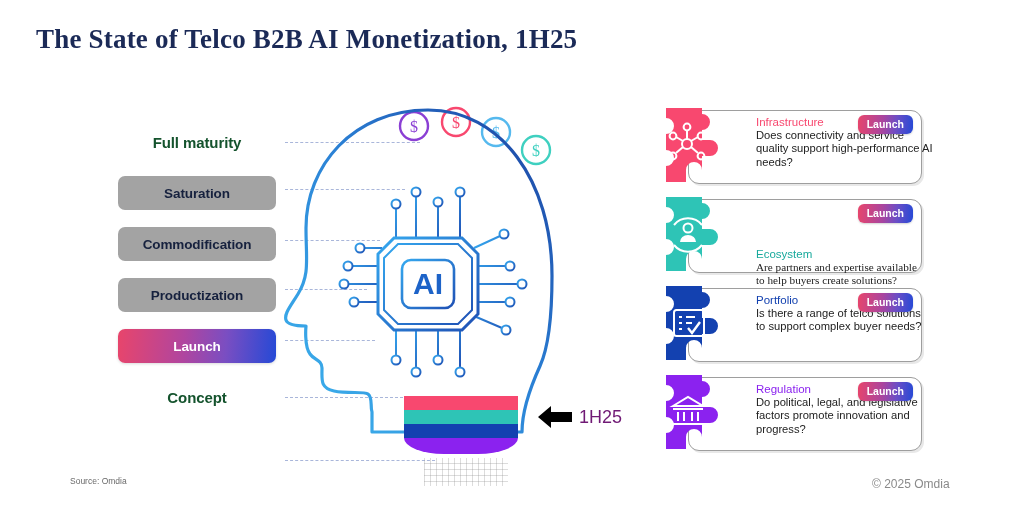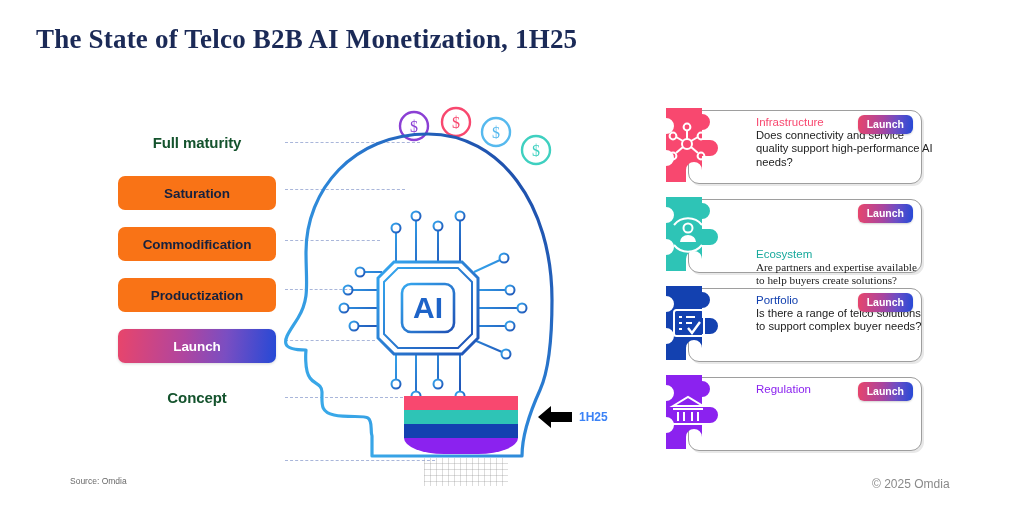--- a/index.html
+++ b/index.html
@@ -46,21 +46,21 @@
     border-radius: 7px;
     display: flex;
     align-items: center;
     justify-content: center;
     font-size: 13.5px;
     font-weight: 700;
     color: #16213e;
     letter-spacing: -0.1px;
   }
   .rung.plain {
-    background: #f97316;
+    background: #a3a3a3;
   }
   .rung.bare {
     background: transparent;
     color: #14532d;
     font-size: 15px;
   }
   .rung.launch {
     background: linear-gradient(95deg, #e8456b 0%, #b0459f 42%, #7a4ec2 68%, #2549d6 100%);
     color: #ffffff;
     box-shadow: 0 1px 3px rgba(0,0,0,0.15);
@@ -71,21 +71,21 @@
     position: absolute;
     height: 0;
     border-top: 1.6px dashed #a9b6da;
     left: 285px;
   }
 
   
   .head-wrap {
     position: absolute;
     left: 278px;
-    top: 112px;
+    top: 88px;
     width: 300px;
     height: 400px;
   }
   .coins { position: absolute; left: 392px; top: 104px; width: 180px; height: 70px; }
 
   
   .neck {
     position: absolute;
     left: 404px;
     top: 396px;
@@ -107,21 +107,21 @@
     background-image:
       linear-gradient(90deg, rgba(120,120,120,0.30) 1px, transparent 1px),
       linear-gradient(0deg, rgba(120,120,120,0.30) 1px, transparent 1px);
     background-size: 6px 5px, 7px 6px;
     opacity: 0.85;
   }
 
   
   .arrow-group { position: absolute; left: 536px; top: 404px; display: flex; align-items: center; gap: 5px; }
   .arrow-glyph { width: 38px; height: 26px; }
-  .arrow-label { font-size: 12px; color: #3b82f6; font-weight: 700; }
+  .arrow-label { font-size: 18px; color: #701a75; font-weight: 400; }
 
   
   .cards { position: absolute; left: 660px; top: 106px; width: 262px; }
   .card {
     position: relative;
     height: 78px;
     margin-bottom: 11px;
   }
   .card-box {
     position: absolute;
@@ -359,20 +359,21 @@
         <g stroke="#ffffff" stroke-width="2" fill="none">
           <path d="M13 33 L28 24 L43 33 Z"></path>
           <path d="M13 36 h30"></path>
           <path d="M18 39 v9 M24 39 v9 M32 39 v9 M38 39 v9"></path>
           <path d="M13 51 h30"></path>
         </g>
       </svg>
       <div class="badge">Launch</div>
       <div class="card-text">
         <div class="card-title" style="color:#8b22ef;">Regulation</div>
+        <div class="card-desc" style="width:164px;">Do political, legal, and legislative factors promote innovation and progress?</div>
       </div>
     </div>
 
   </div>
 
   <div class="source">Source: Omdia</div>
   <div class="copyright">© 2025 Omdia</div>
 
 </div>
 

